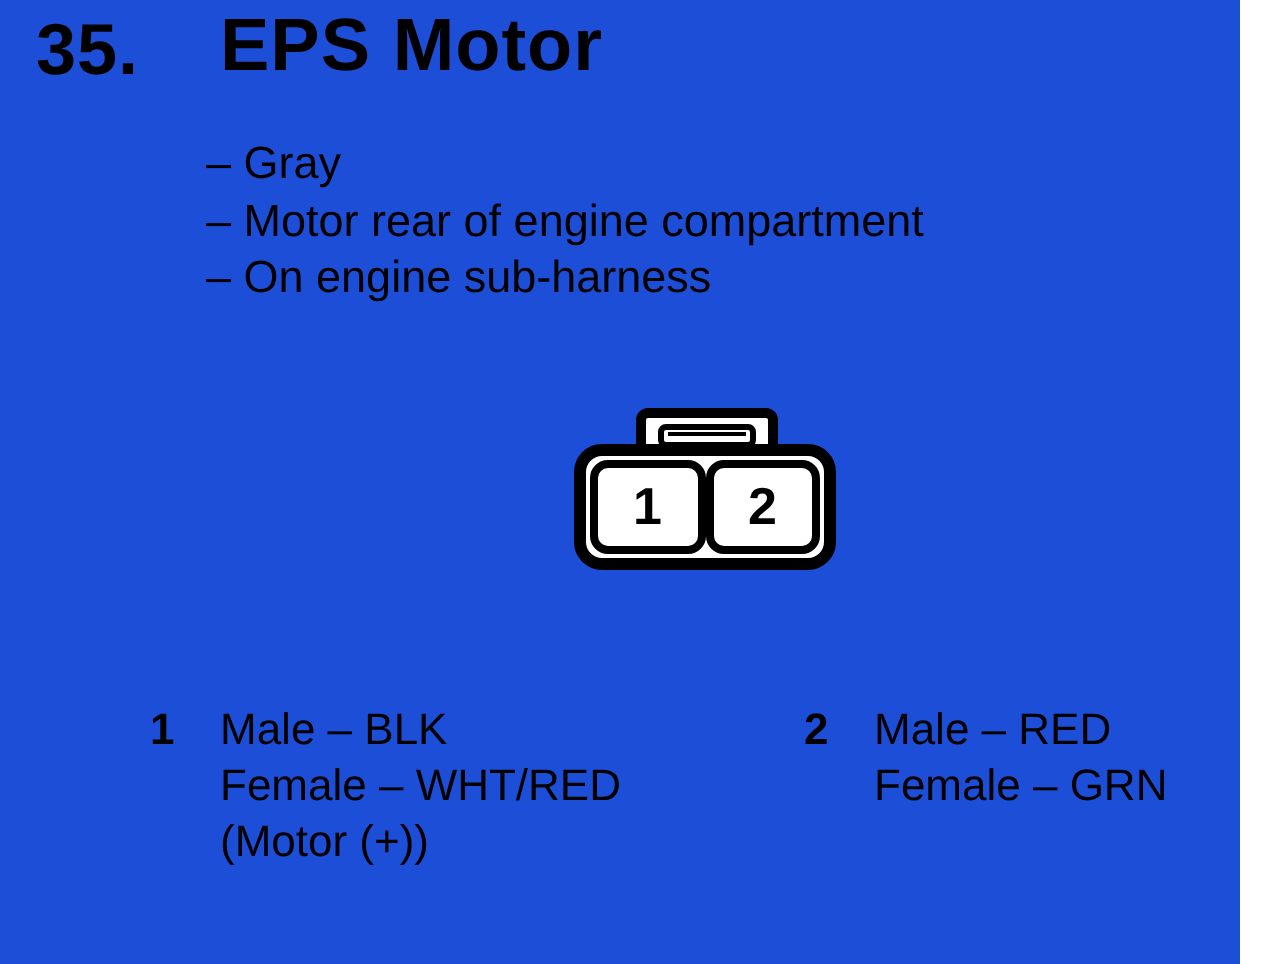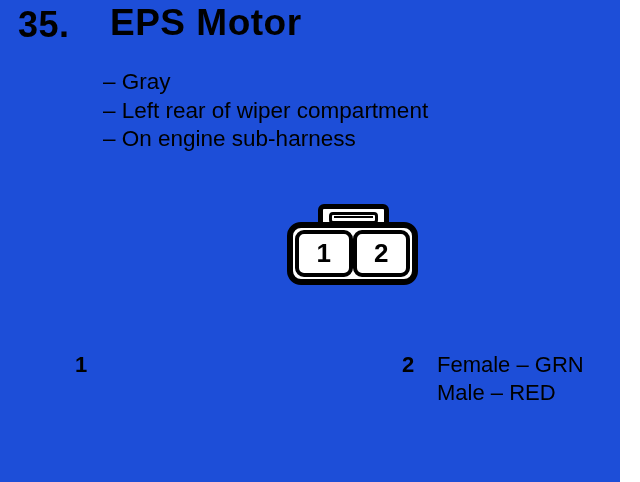--- a/index.html
+++ b/index.html
@@ -121,41 +121,46 @@
 </head>
 <body>
 
 <div class="page">
 
   <div class="item-number">35.</div>
   <div class="page-title">EPS Motor</div>
 
   <div class="details">
     <div>– Gray</div>
-    <div>– Left rear of wiper compartment</div>
+    <div>– Motor rear of engine compartment</div>
     <div>– On engine sub-harness</div>
   </div>
 
   <div class="connector">
     <div class="connector-tab">
       <div class="connector-tab-inner">
         <div class="connector-tab-slot"></div>
       </div>
     </div>
     <div class="connector-body">
       <div class="pin-cell">1</div>
       <div class="pin-cell">2</div>
     </div>
   </div>
 
   <div class="legend-item legend-left">
     <div class="legend-pin">1</div>
+    <div class="legend-lines">
+      <div>Male – BLK</div>
+      <div>Female – WHT/RED</div>
+      <div>(Motor (+))</div>
+    </div>
   </div>
 
   <div class="legend-item legend-right">
     <div class="legend-pin">2</div>
     <div class="legend-lines">
+      <div>Male – RED</div>
       <div>Female – GRN</div>
-      <div>Male – RED</div>
     </div>
   </div>
 
 </div>
 
 </body></html>

